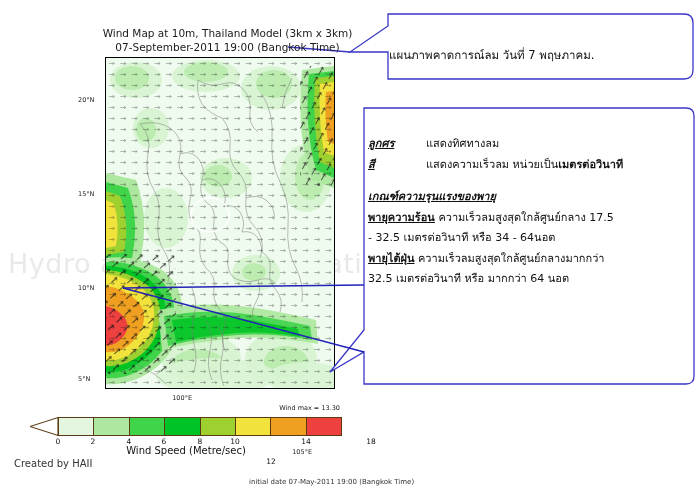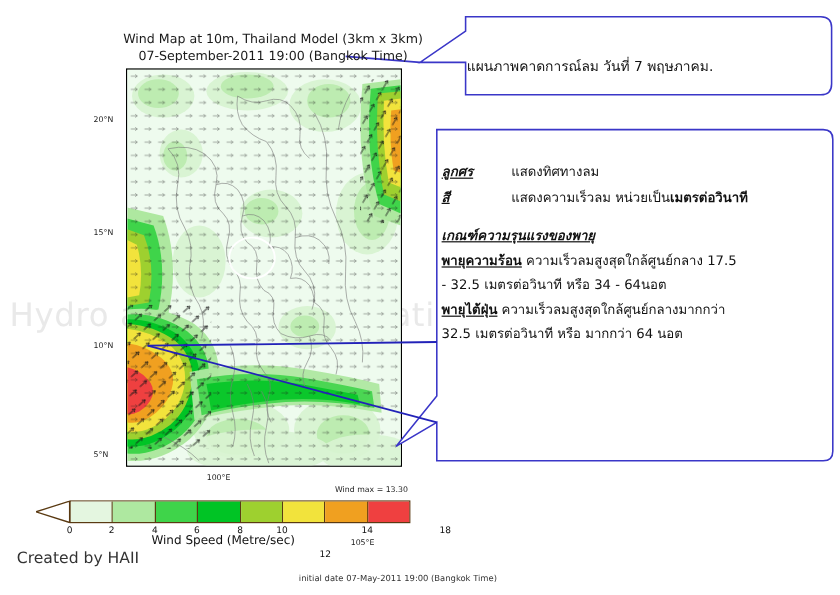--- a/index.html
+++ b/index.html
@@ -70,21 +70,21 @@
   .cb-lab{
     position:absolute;top:20px;font-size:7.5px;color:#111;
     width:24px;text-align:center;
   }
   #cbar-caption{
     left:30px;top:445px;width:312px;text-align:center;
     font-size:10px;color:#111;z-index:4;
   }
 
   
-  #footer-left{left:14px;top:458px;font-size:13px;color:#333;z-index:4;}
+  #footer-left{left:14px;top:458px;font-size:10px;color:#333;z-index:4;}
   #footer-right{left:249px;top:478px;font-size:7px;color:#333;z-index:4;}
 
   
   .callout-svg{position:absolute;left:0;top:0;width:700px;height:496px;pointer-events:none;z-index:3;}
 
   #callout-top-text{
     left:389px;top:44px;width:290px;
     font-size:11.5px;color:#111;line-height:23px;
     z-index:5;
   }

